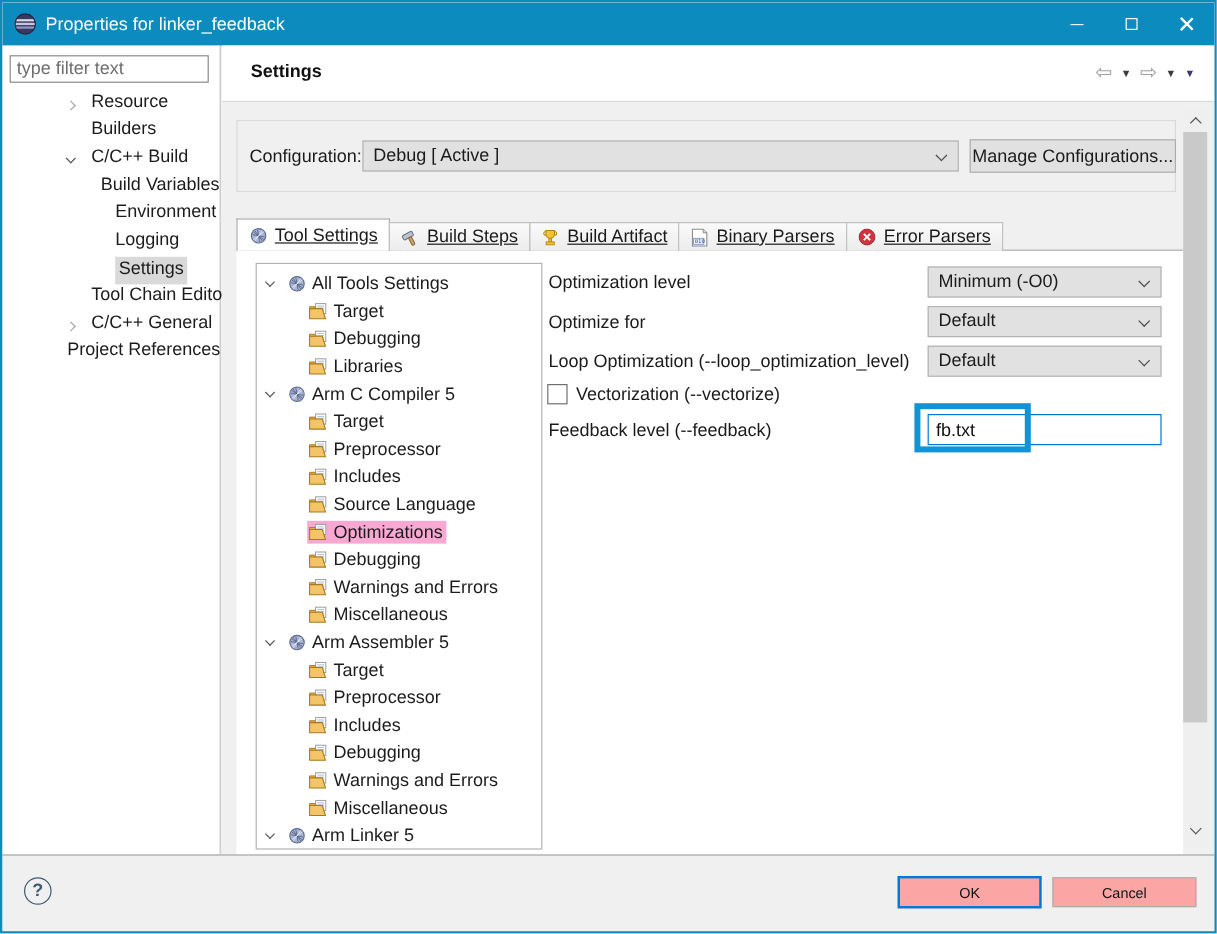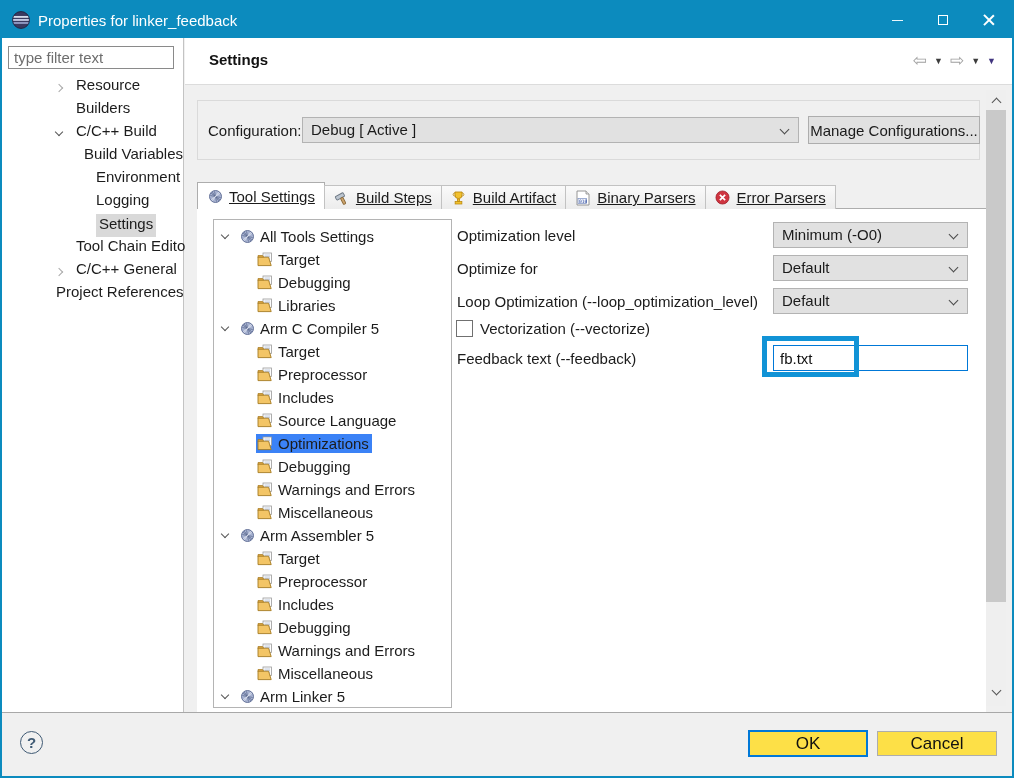--- a/index.html
+++ b/index.html
@@ -59,21 +59,21 @@
   .tab .ticon { display:flex; width:16px; height:16px; align-items:center; justify-content:center; }
 
   
   .panel { position:absolute; left:12px; top:122px; width:789px; height:504px; background:#ffffff; border-top:1px solid #adadad; }
 
   .tool-tree { position:absolute; left:16px; top:10px; width:239px; height:489px; border:1px solid #b4b4b4; background:#ffffff; overflow:hidden; padding-top:5px; }
   .trow { display:flex; align-items:center; height:23px; font-size:15px; color:#1c1c1c; white-space:nowrap; padding-left:6px; cursor:default; }
   .trow .tchev { width:18px; display:flex; align-items:center; padding-left:2px; }
   .trow.t-l1 { padding-left:42px; }
   .tgroup { display:flex; align-items:center; gap:5px; padding:1px 3px 1px 1px; }
-  .tgroup.selected { background:#3b82f6; }
+  .tgroup.selected { background:#f9a8d4; }
   .ticon16 { width:16px; height:16px; display:flex; align-items:center; justify-content:center; }
 
   
   .frm-label { position:absolute; left:260px; font-size:15px; color:#1b1b1b; white-space:nowrap; }
   .frm-combo { position:absolute; left:576px; width:195px; }
   .chk-row { position:absolute; left:259px; top:111px; display:flex; align-items:flex-start; gap:7px; }
   .chk { width:17px; height:17px; background:#fff; border:1px solid #707070; }
   .chk-label { font-size:15px; color:#1b1b1b; }
   .fb-input { position:absolute; left:576px; top:136px; width:195px; height:26px; border:1px solid #0078d7; font-size:15px; padding:0 6px; color:#111; background:#fff; font-family:"Liberation Sans", sans-serif; }
 
@@ -81,21 +81,21 @@
   .scrollbar { position:absolute; left:801px; top:4px; width:20px; height:616px; background:#efefef; }
   .scroll-btn { position:absolute; left:0; width:20px; height:20px; display:flex; align-items:center; justify-content:center; }
   .scroll-up { top:0; } .scroll-down { top:592px; }
   .sb-caret-up { width:7px; height:7px; border-left:1.7px solid #555; border-top:1.7px solid #555; transform:rotate(45deg); margin-top:4px; }
   .sb-caret-down { width:7px; height:7px; border-right:1.7px solid #555; border-bottom:1.7px solid #555; transform:rotate(45deg); margin-bottom:4px; }
   .scroll-thumb { position:absolute; left:0; top:20px; width:20px; height:492px; background:#c9c9c9; }
 
   
   .footer { position:absolute; left:0; right:0; bottom:0; height:64px; background:#f0f0f0; border-top:1px solid #a8a8a8; }
   .help-btn { position:absolute; left:18px; top:18px; width:23px; height:23px; border:1.6px solid #3f5a74; border-radius:50%; color:#3f5a74; font-size:15px; font-weight:bold; display:flex; align-items:center; justify-content:center; }
-  .btn { position:absolute; top:17px; height:27px; background:#fde047; font-size:17px; color:#111; display:flex; align-items:center; justify-content:center; }
+  .btn { position:absolute; top:17px; height:27px; background:#fca5a5; font-size:12px; color:#111; display:flex; align-items:center; justify-content:center; }
   .ok-btn { left:746px; width:120px; border:2px solid #0078d7; }
   .cancel-btn { left:875px; width:120px; height:25px; top:18px; border:1px solid #adadad; }
 
   
   .highlight-box { position:absolute; left:760px; top:334px; width:97px; height:41px; border:5px solid #1193d6; z-index:9; pointer-events:none; }
 </style>
 </head>
 <body>
 
 <div class="window">
@@ -563,21 +563,21 @@
         <div class="combo frm-combo" style="top:79px">
           <span class="ctext">Default</span>
           <span class="caret"></span>
         </div>
 
         <div class="chk-row">
           <span class="chk"></span>
           <span class="chk-label">Vectorization (--vectorize)</span>
         </div>
 
-        <span class="frm-label" style="top:141px">Feedback text (--feedback)</span>
+        <span class="frm-label" style="top:141px">Feedback level (--feedback)</span>
         <input class="fb-input" type="text" value="fb.txt" style="">
       </div>
 
       <div class="scrollbar">
         <div class="scroll-btn scroll-up">
             <span class="sb-caret-up"></span>
           </div>
         <div class="scroll-thumb"></div>
         <div class="scroll-btn scroll-down">
             <span class="sb-caret-down"></span>

